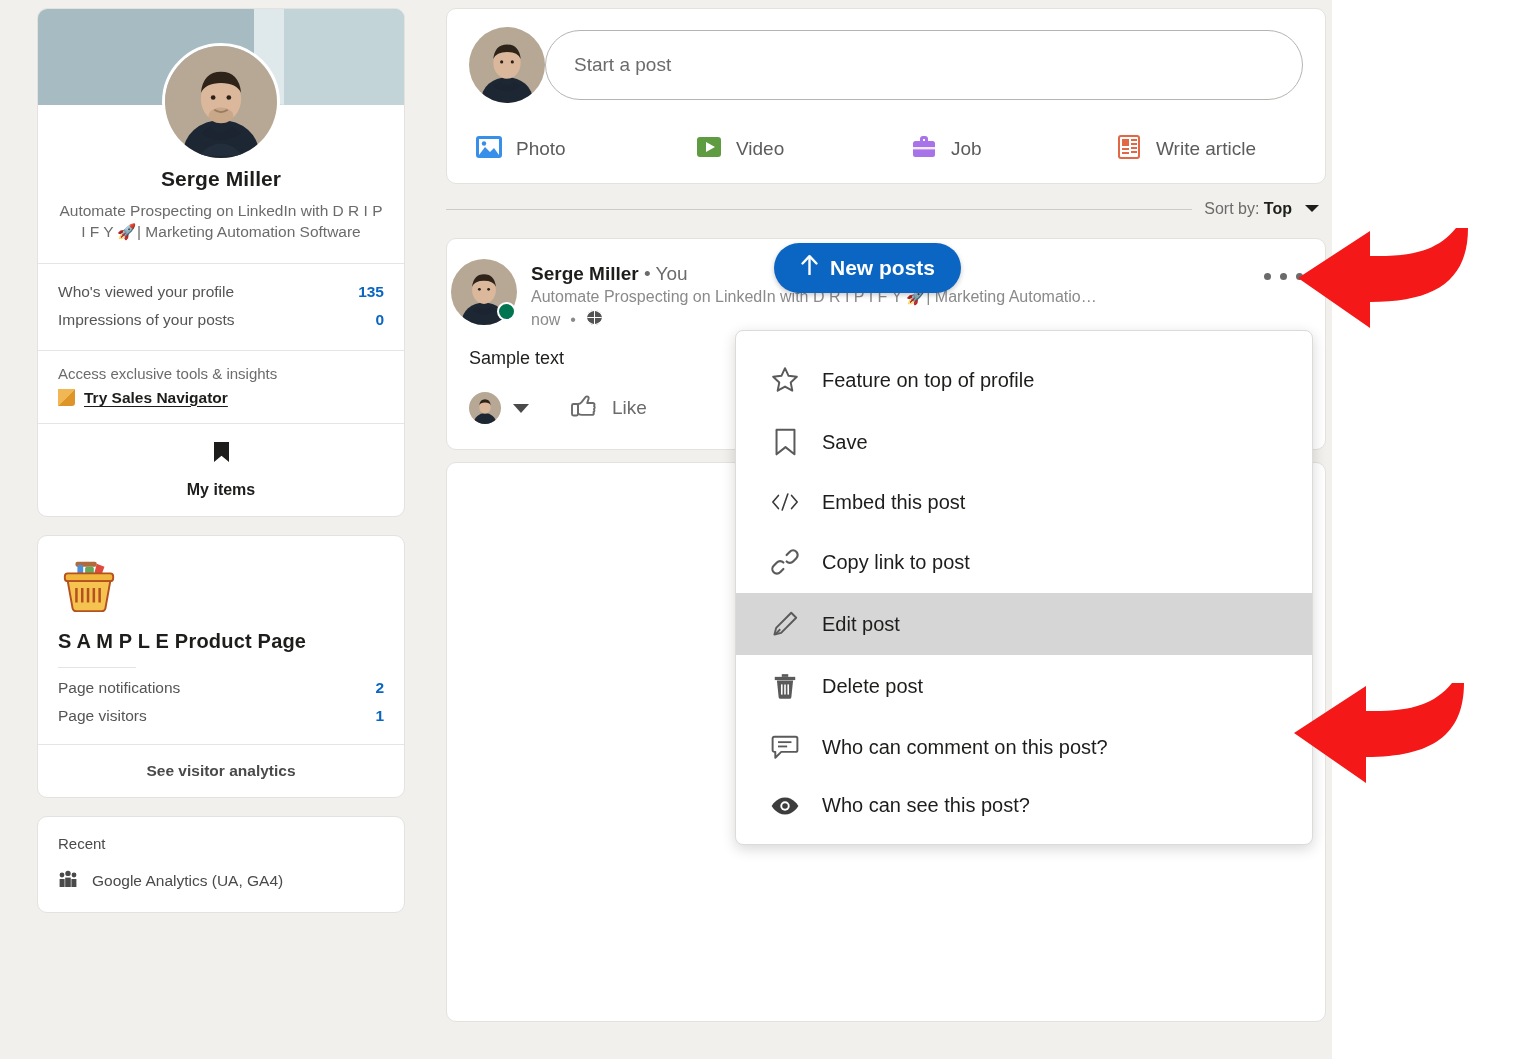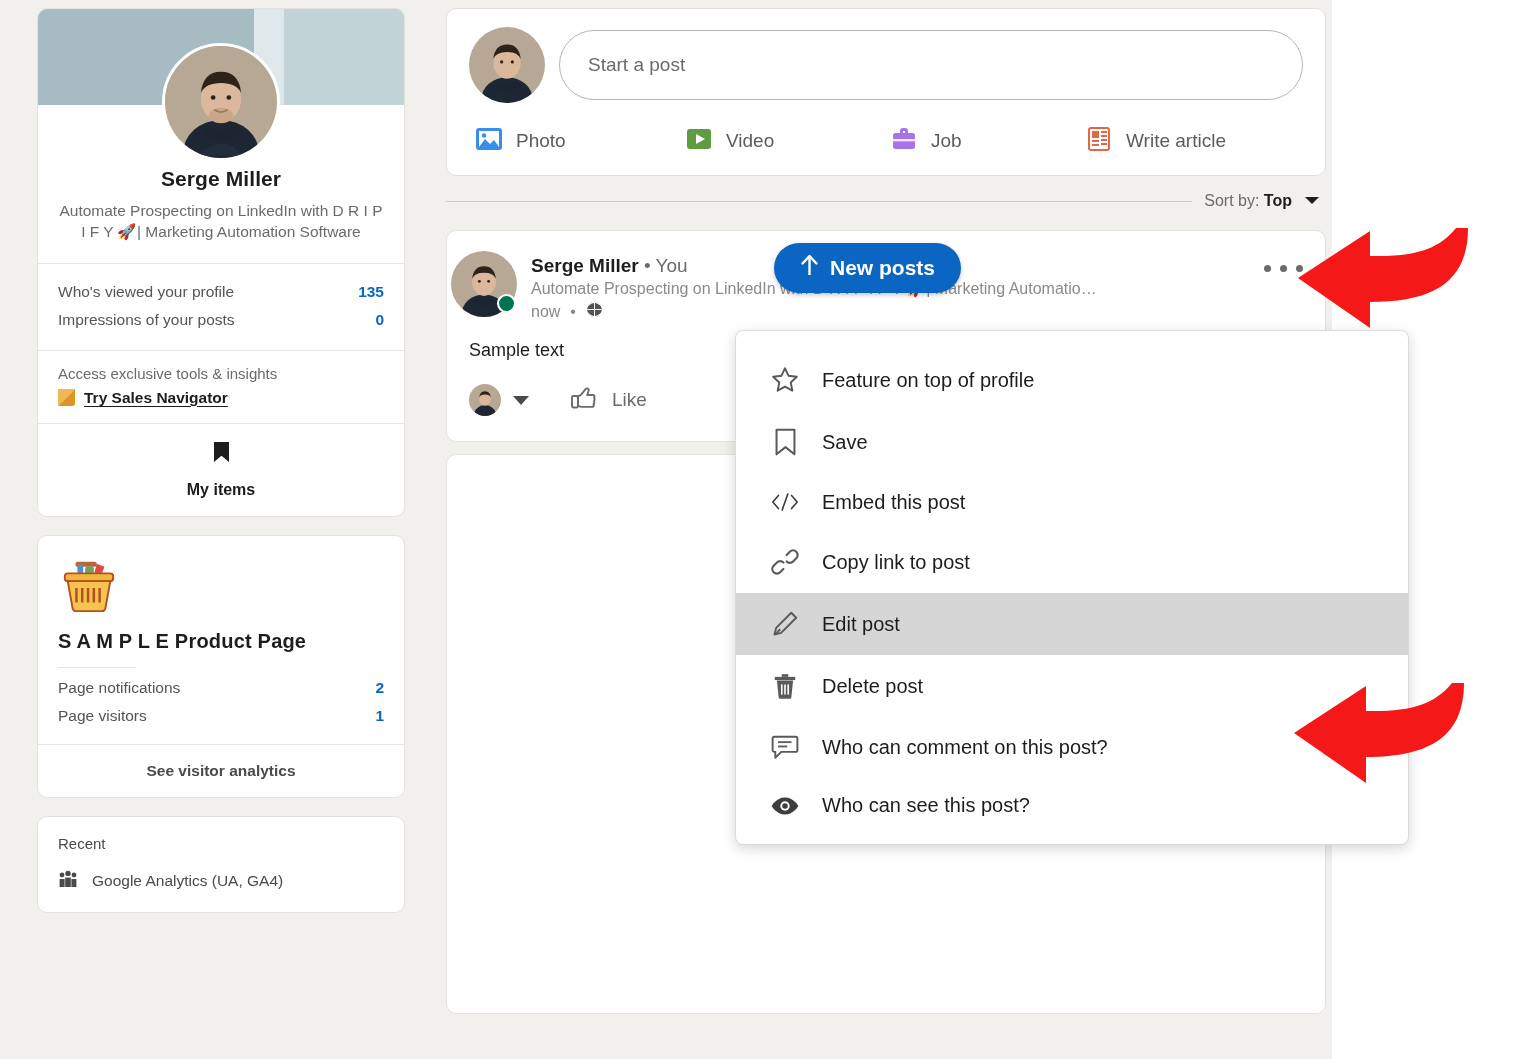--- a/index.html
+++ b/index.html
@@ -96,29 +96,29 @@
   .recent-title { font-size: 15px; color: #4a4a4a; }
   .recent-item {
     display: flex; align-items: center; gap: 14px; margin-top: 18px;
     font-size: 15.5px; color: #4a4a4a;
   }
 
   
   .feed { position: absolute; left: 446px; top: 8px; width: 880px; }
 
   .composer { padding: 18px 22px 14px; }
-  .composer-top { display: flex; align-items: center; gap: 14px; }
+  .composer-top { display: flex; align-items: center; }
   .c-avatar { width: 76px; height: 76px; border-radius: 50%; overflow: hidden; flex: none; }
   .startpost {
     flex: 1; height: 70px; border: 1px solid #b6b4b0; border-radius: 36px;
     display: flex; align-items: center; padding: 0 28px;
     font-size: 19px; color: #6b6b6b;
   }
   .composer-actions {
-    display: flex; align-items: flex-end; margin-top: 22px; padding: 0 6px 4px;
+    display: flex; align-items: flex-end; margin-top: 30px; padding: 0 6px 4px; gap: 10px;
   }
   .cact { display: flex; align-items: center; gap: 13px; }
   .cact:nth-child(1) { width: 210px; }
   .cact:nth-child(2) { width: 205px; }
   .cact:nth-child(3) { width: 195px; }
   .cact-label { font-size: 19px; color: #5c5c5c; }
 
   .sortbar {
     display: flex; align-items: center; justify-content: flex-end;
     gap: 12px; height: 38px; padding-right: 6px; margin-top: 6px;
@@ -172,21 +172,21 @@
     position: absolute; left: 774px; top: 243px; z-index: 40;
     background: #0a66c2; color: #ffffff;
     border-radius: 26px; padding: 11px 26px 12px;
     font-size: 21px; font-weight: bold;
     display: flex; align-items: center; gap: 11px;
     box-shadow: 0 2px 5px rgba(0,0,0,.22);
   }
 
   
   .menu {
-    position: absolute; left: 735px; top: 330px; width: 674px;
+    position: absolute; left: 735px; top: 330px; width: 578px;
     background: #ffffff;
     border: 1px solid #dcdbd8;
     border-radius: 8px;
     box-shadow: 0 4px 14px rgba(0,0,0,.16);
     z-index: 50; overflow: hidden;
     padding: 18px 0 10px;
   }
   .menu-item {
     display: flex; align-items: center; gap: 22px;
     padding: 17px 0 17px 34px;

